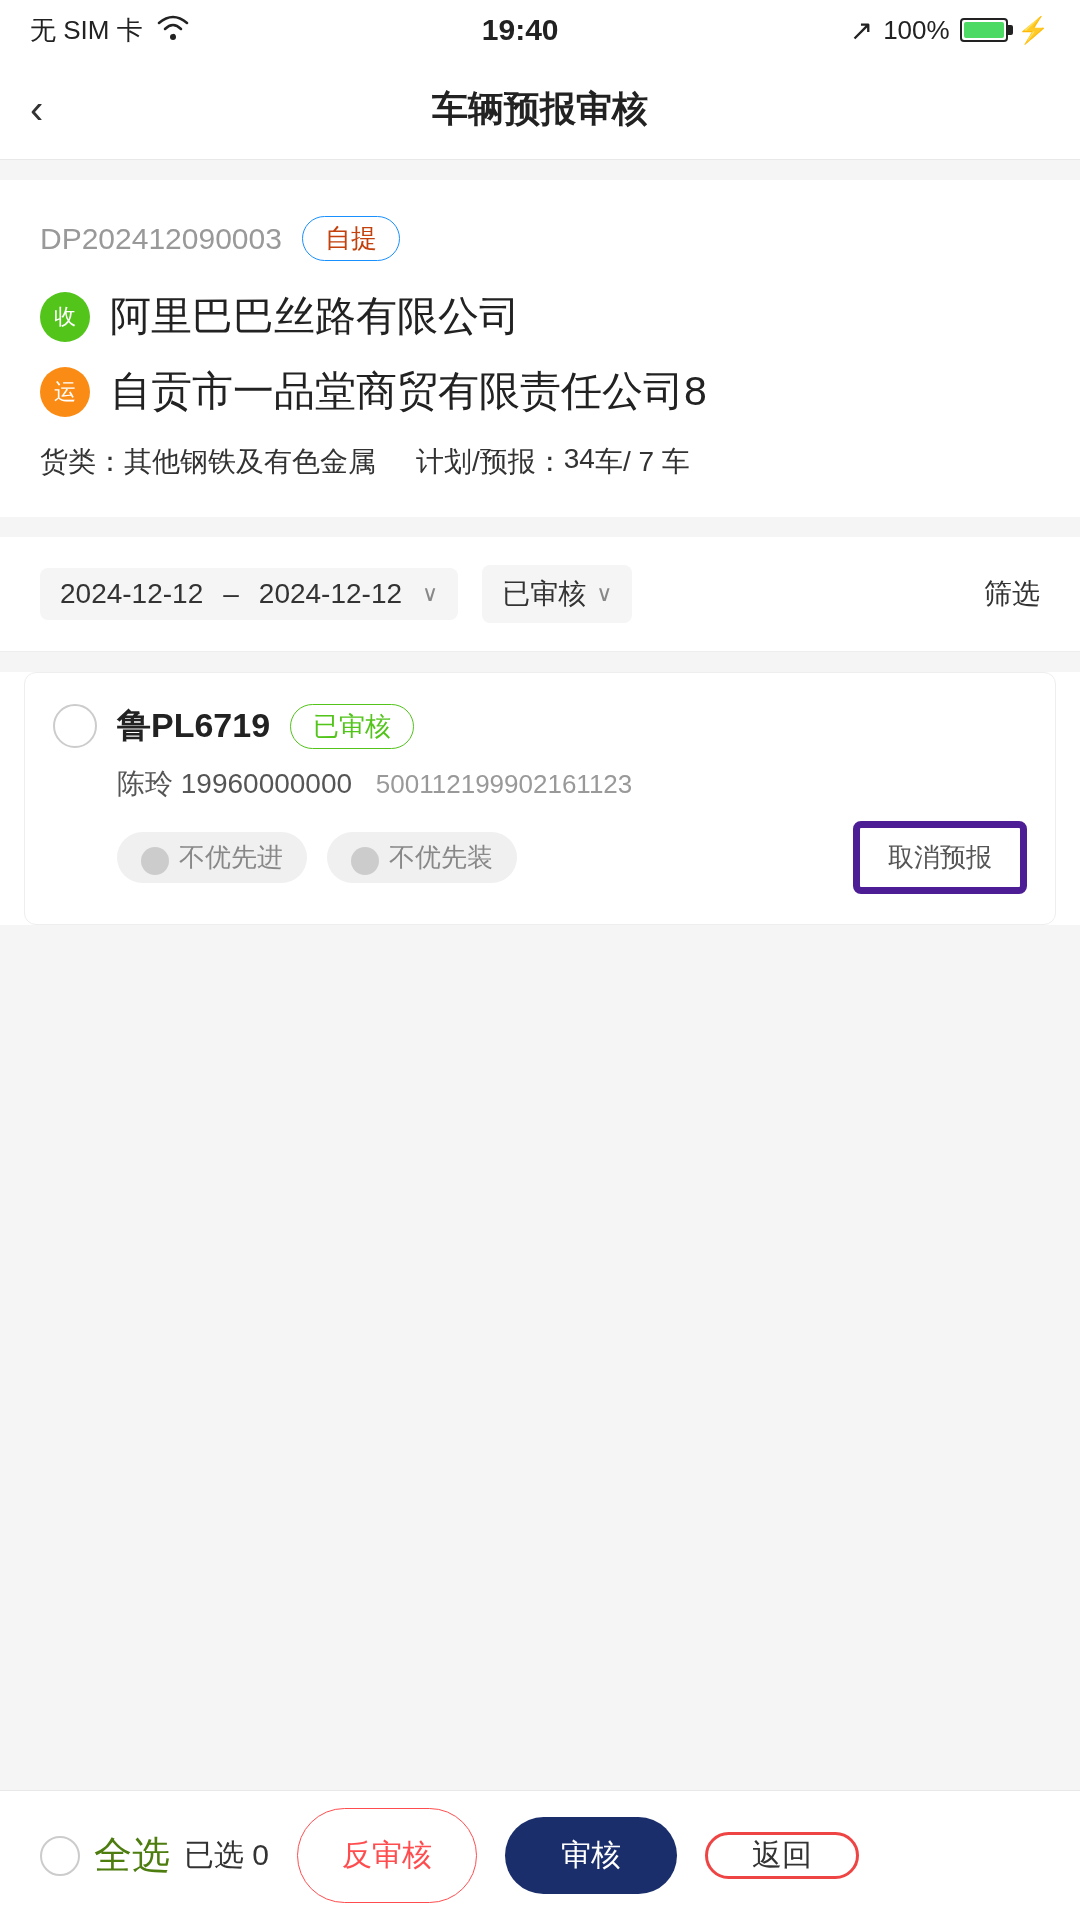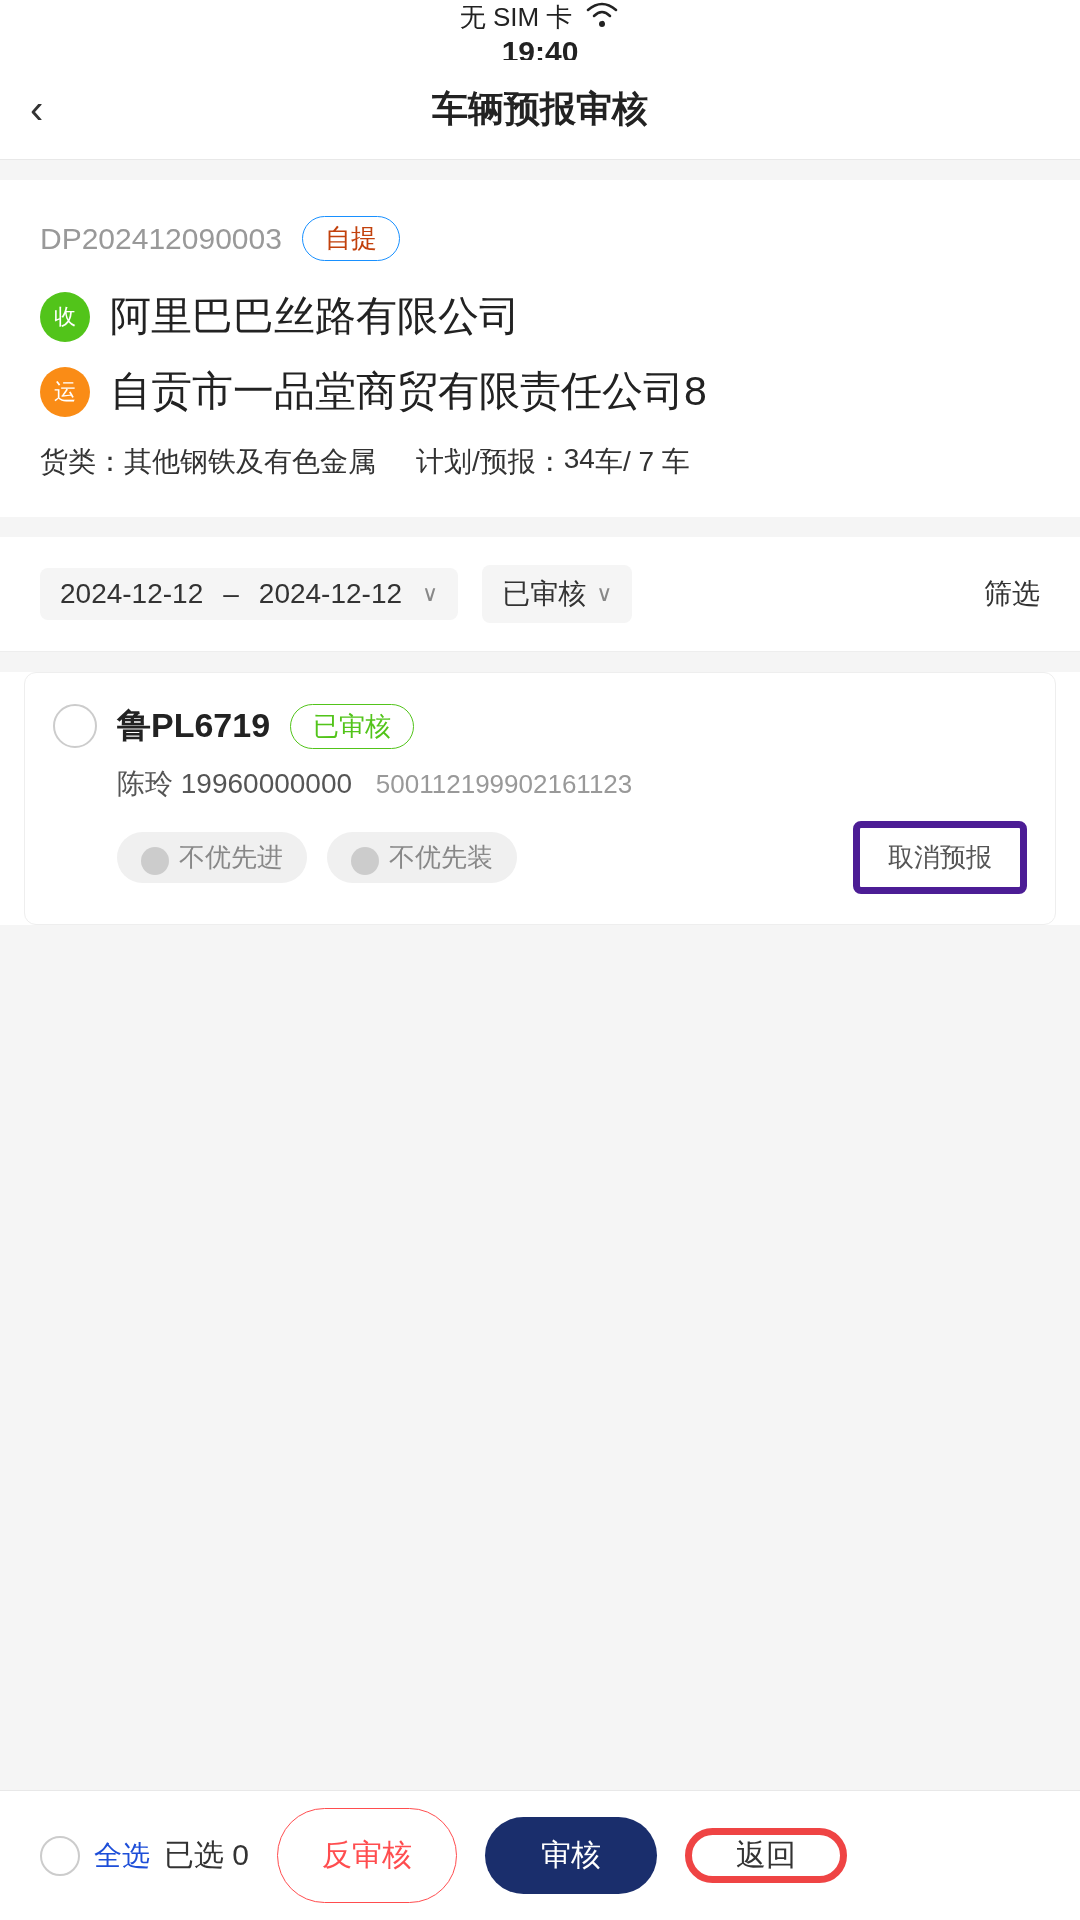--- a/index.html
+++ b/index.html
@@ -18,21 +18,20 @@
     .status-bar {
       width: 100%;
       height: 60px;
       background: #fff;
       display: flex;
       align-items: center;
       justify-content: space-between;
       padding: 0 30px;
       font-size: 26px;
       font-weight: 500;
-      flex-direction: column;
     }
     .status-left { display: flex; align-items: center; gap: 12px; }
     .status-right { display: flex; align-items: center; gap: 10px; font-size: 26px; }
     .battery-icon {
       display: inline-flex; align-items: center;
       border: 2px solid #222; border-radius: 4px;
       width: 48px; height: 24px; padding: 2px; position: relative;
     }
     .battery-icon::after {
       content: ''; position: absolute; right: -7px; top: 50%; transform: translateY(-50%);
@@ -176,33 +175,33 @@
       display: flex; align-items: center;
       padding: 0 40px; gap: 28px;
     }
     .select-all-area {
       display: flex; align-items: center; gap: 14px;
     }
     .radio-outer-sm {
       width: 40px; height: 40px; border-radius: 50%;
       border: 2px solid #ccc; background: #fff;
     }
-    .select-label { font-size: 28px; color: #1d4ed8; text-align: right; }
+    .select-label { font-size: 38px; color: #4d7c0f; text-align: right; }
     .selected-count { font-size: 30px; color: #333; }
 
     .btn-reverse {
       border: 1.5px solid #ff4d4f; color: #ff4d4f; background: #fff;
       border-radius: 50px; padding: 26px 44px; font-size: 30px; cursor: pointer;
     }
     .btn-audit {
       background: #1a2e6c; color: #fff;
       border: none; border-radius: 50px; padding: 18px 56px; font-size: 30px; cursor: pointer;
     }
     .btn-return {
-      border: 7px solid #ef4444; color: #333; background: #fff;
+      border: 3px solid #ef4444; color: #333; background: #fff;
       border-radius: 50px; padding: 0 44px; font-size: 30px; cursor: pointer;
     }
 
     
     .page-spacer { height: 150px; }
   </style>
 </head>
 <body>
 
 <div class="status-bar">

